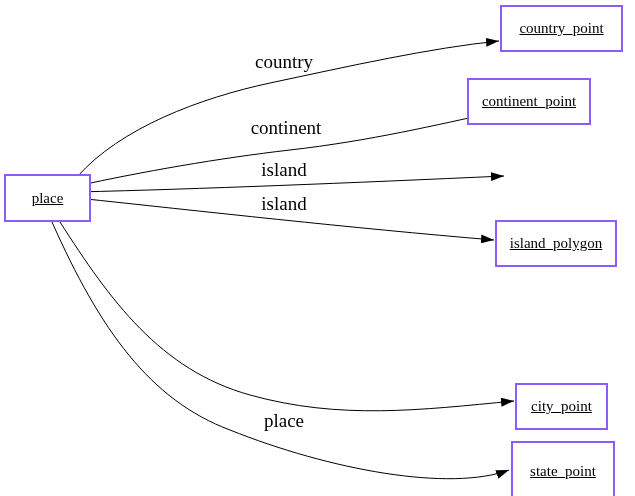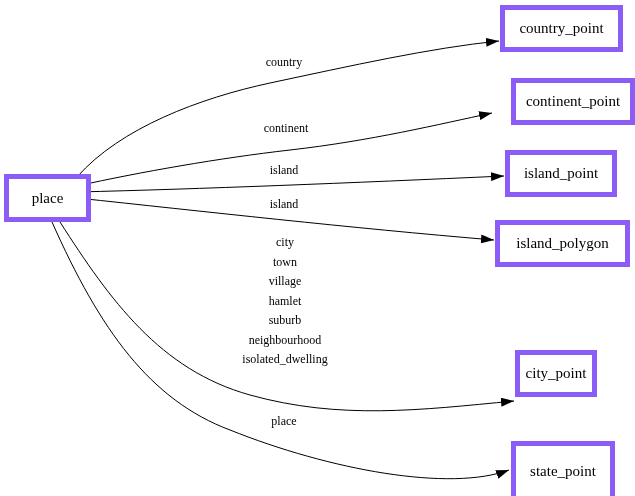--- a/index.html
+++ b/index.html
@@ -9,30 +9,31 @@
     background:#ffffff;
     font-family:"Liberation Serif","DejaVu Serif",serif;
     color:#000000;
     overflow:hidden;
   }
   .edges-layer{position:absolute;left:0;top:0;width:635px;height:496px;}
   .edge{fill:none;stroke:#000000;stroke-width:1;}
   .node{
     position:absolute;
     box-sizing:border-box;
-    border:5px solid #8b5cf6;
+    border:2px solid #8b5cf6;
     background:#ffffff;
     display:flex;align-items:center;justify-content:center;
     font-size:15px;line-height:1;
     white-space:nowrap;
+    text-decoration:underline;
   }
   .elabel{
     position:absolute;
     transform:translate(-50%,-50%);
-    font-size:12px;line-height:1.2;
+    font-size:19px;line-height:1.2;
     white-space:nowrap;
   }
   .elabel-multi{
     text-align:center;
     line-height:19.5px;
     white-space:normal;
   }
   .elabel-multi span{display:block;white-space:nowrap;}
 </style>
 </head>
@@ -53,44 +54,32 @@
     <path class="edge" d="M 60,222 C 110,300 160,370 250,395 C 340,420 420,410 514,401" marker-end="url(#arrow)"></path>
     <path class="edge" d="M 52,222 C 100,330 150,400 230,430 C 330,470 450,492 509,470" marker-end="url(#arrow)"></path>
   </svg>
 
   <div class="node" style="left:4px;top:174px;width:87px;height:48px">
     <span>place</span>
   </div>
   <div class="node" style="left:500px;top:5px;width:123px;height:47px">
     <span>country_point</span>
   </div>
-  <div class="node" style="left:511px;top:78px;width:124px;height:47px">
+  <div class="node" style="left:467px;top:78px;width:124px;height:47px">
     <span>continent_point</span>
   </div>
-  <div class="node" style="left:505px;top:150px;width:112px;height:47px">
-    <span>island_point</span>
-  </div>
-  <div class="node" style="left:495px;top:220px;width:135px;height:47px">
+  <div class="node" style="left:495px;top:220px;width:122px;height:47px">
     <span>island_polygon</span>
   </div>
-  <div class="node" style="left:515px;top:350px;width:82px;height:47px">
+  <div class="node" style="left:515px;top:383px;width:93px;height:47px">
     <span>city_point</span>
   </div>
   <div class="node" style="left:511px;top:441px;width:104px;height:61px">
     <span>state_point</span>
   </div>
 
   <div class="elabel" style="left:284px;top:62px">country</div>
   <div class="elabel" style="left:286px;top:128px">continent</div>
   <div class="elabel" style="left:284px;top:170px">island</div>
   <div class="elabel" style="left:284px;top:204px">island</div>
-  <div class="elabel elabel-multi" style="left:285px;top:301px">
-    <span>city</span>
-    <span>town</span>
-    <span>village</span>
-    <span>hamlet</span>
-    <span>suburb</span>
-    <span>neighbourhood</span>
-    <span>isolated_dwelling</span>
-  </div>
   <div class="elabel" style="left:284px;top:421px">place</div>
 
 </div>
 
 </body></html>

